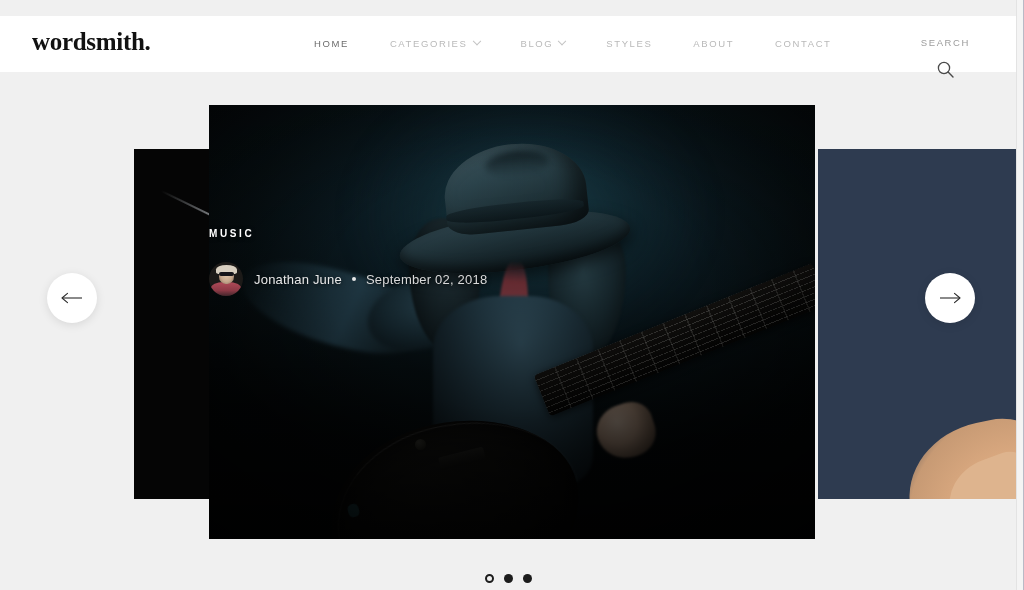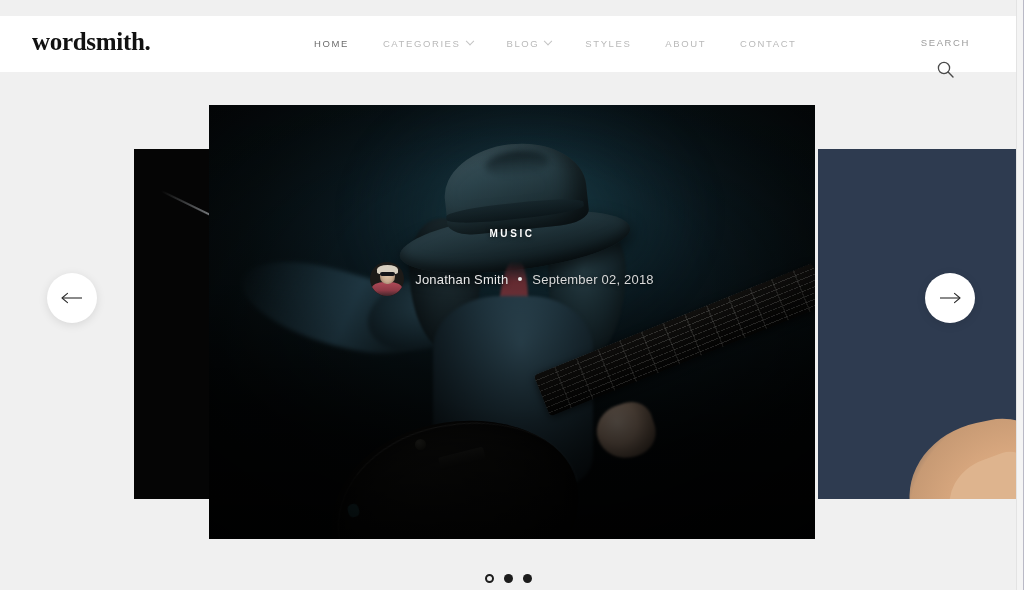--- a/index.html
+++ b/index.html
@@ -40,21 +40,21 @@
     color: #111111;
     line-height: 1;
   }
 
   .main-nav {
     position: absolute;
     left: 299px;
     top: 20px;
     display: flex;
     align-items: center;
-    gap: 4px;
+    gap: 11px;
   }
 
   .nav-item {
     font-size: 9.5px;
     letter-spacing: 1.6px;
     text-transform: uppercase;
     color: #b9b9b9;
     white-space: nowrap;
     padding: 0 15px;
     cursor: pointer;
@@ -390,21 +390,21 @@
     background: linear-gradient(180deg, rgba(0,0,0,.10) 0%, rgba(0,0,0,.30) 42%, rgba(0,0,0,.62) 72%, rgba(0,0,0,.80) 100%);
   }
 
   
   .slide-content {
     position: absolute;
     inset: 0;
     z-index: 3;
     display: flex;
     flex-direction: column;
-    align-items: center;
+    align-items: flex-start;
     padding-top: 123px;
   }
   .category {
     font-size: 10px;
     font-weight: 700;
     letter-spacing: 2.6px;
     color: #ffffff;
     text-transform: uppercase;
     text-shadow: 0 1px 4px rgba(0,0,0,.65);
   }
@@ -639,21 +639,21 @@
 
       <div class="meta">
         <div class="avatar">
           <div class="av-dark"></div>
           <div class="av-shirt"></div>
           <div class="av-skin"></div>
           <div class="av-hair"></div>
           <div class="av-glass"></div>
         </div>
         <div class="meta-text">
-          <span>Jonathan Smith</span>
+          <span>Jonathan June</span>
           <span class="meta-dot"></span>
           <span class="meta-date">September 02, 2018</span>
         </div>
       </div>
 
     </div>
   </article>
 
   <div class="nav-arrow arrow-prev">
     <span>

